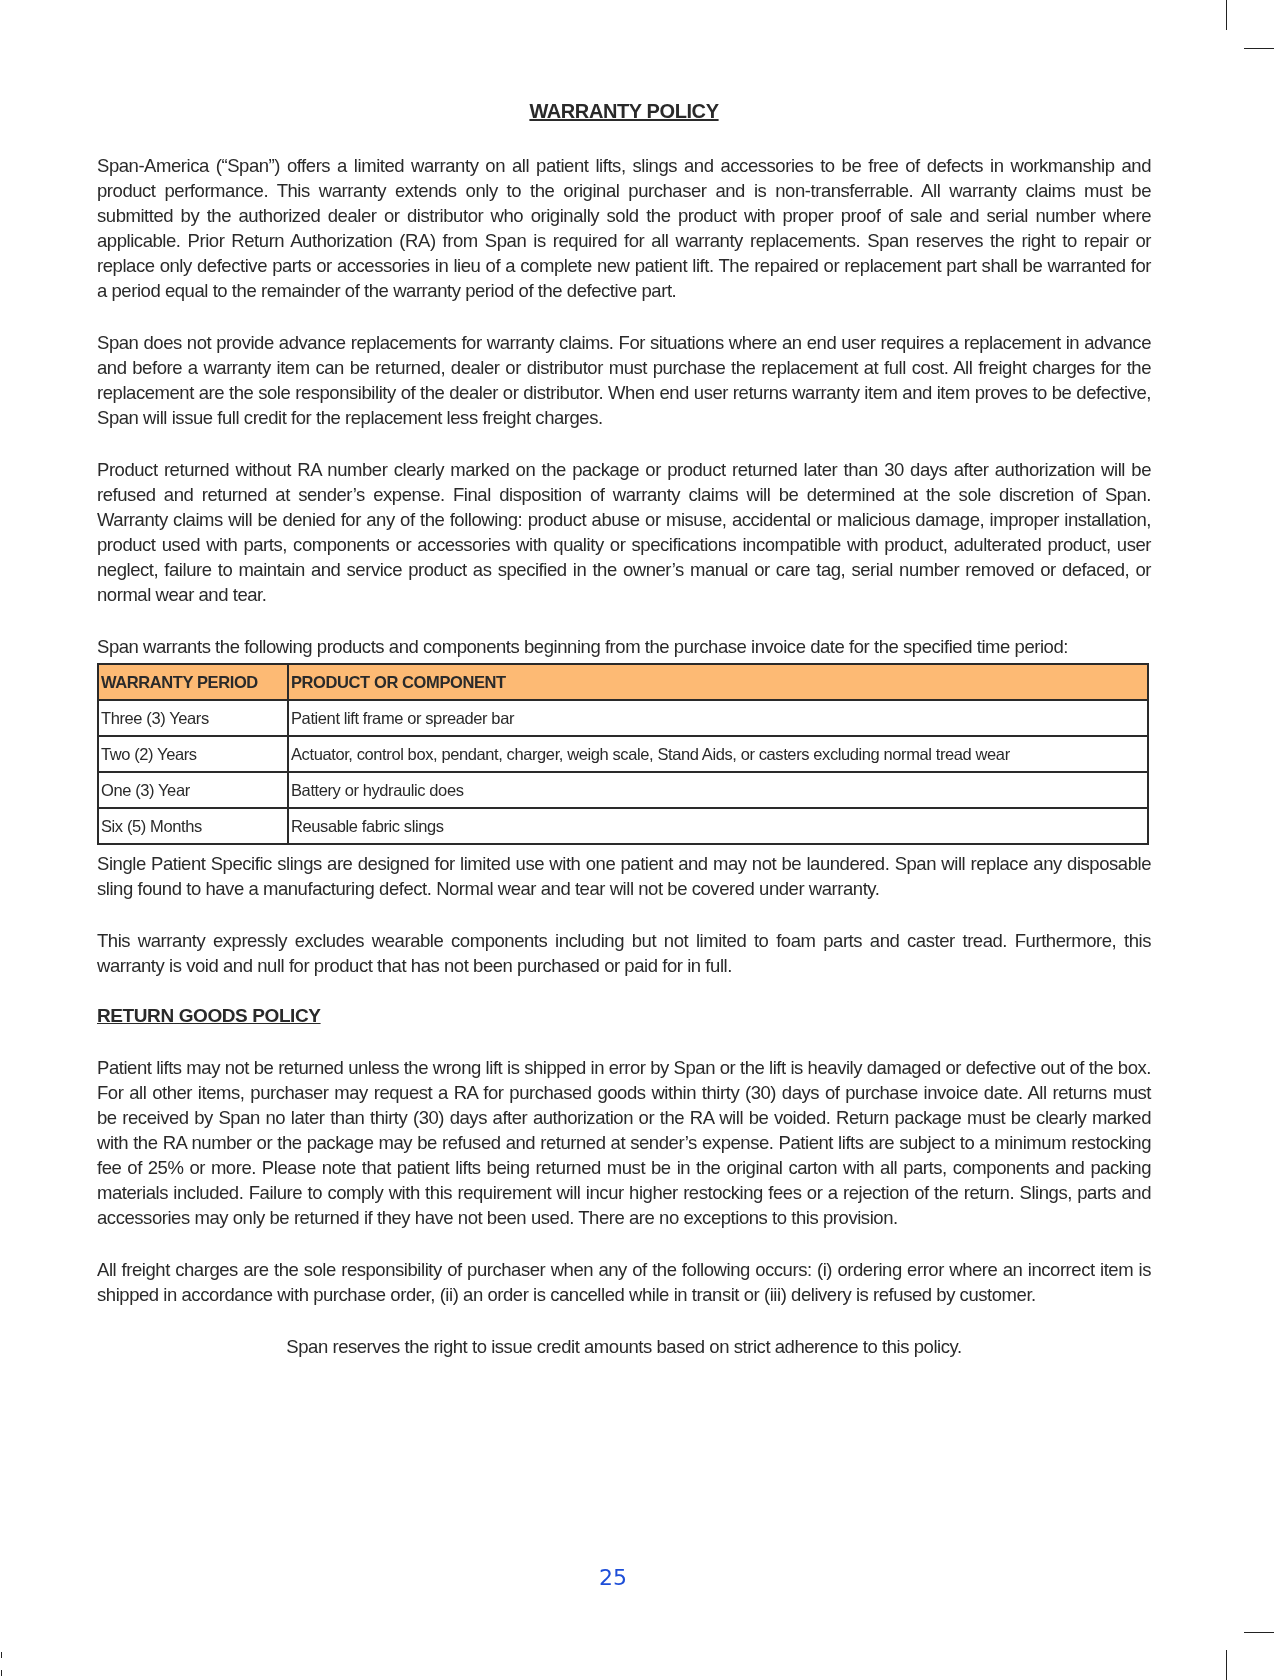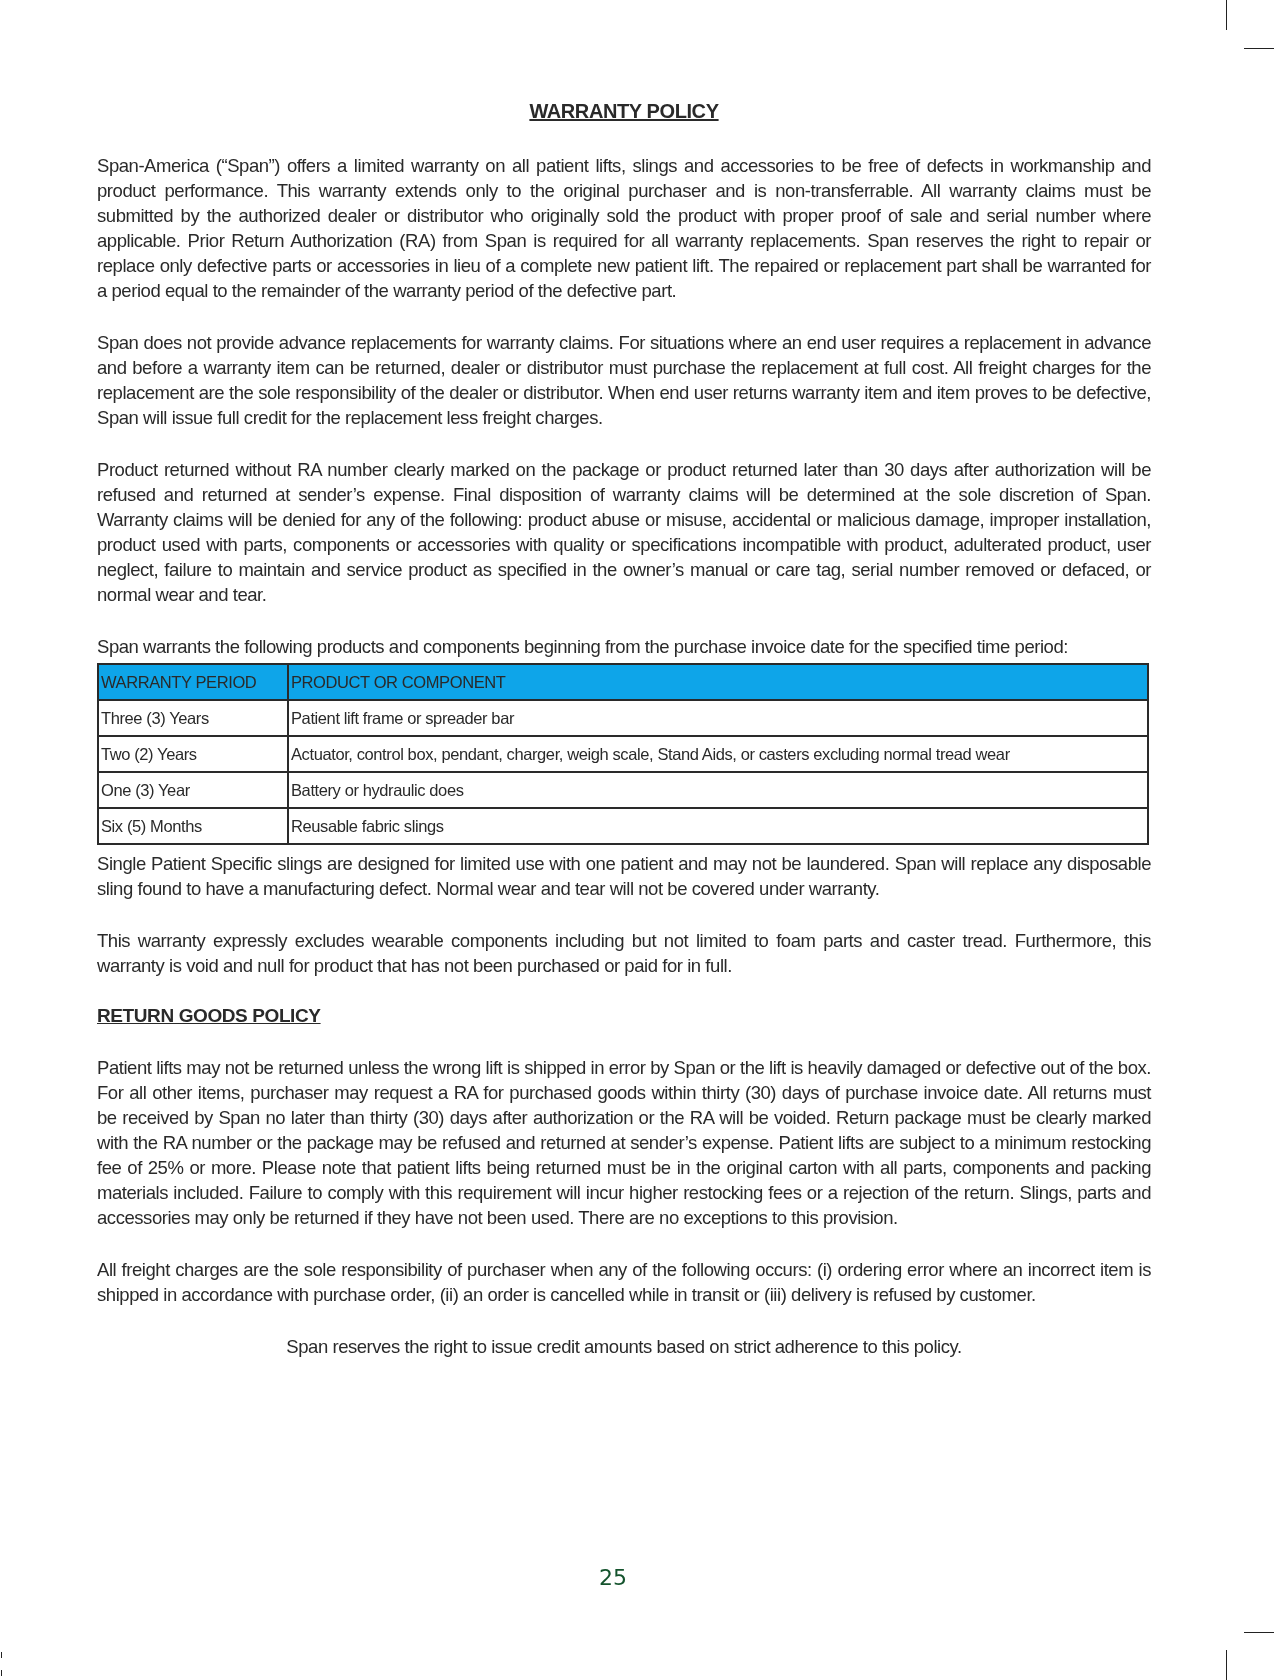--- a/index.html
+++ b/index.html
@@ -7,27 +7,27 @@
          font-family: "Liberation Sans", sans-serif; color: #2a2a2a; }
   .crop { position: absolute; background: #222; }
   .content { position: absolute; left: 87px; top: 100px; width: 1054px; margin-left: 10px; }
   .title { text-align: center; font-weight: bold; text-decoration: underline;
            font-size: 20px; letter-spacing: -0.4px; margin: 0 0 30px 0; }
   .para { font-size: 18.5px; line-height: 25px; text-align: justify;
           margin: 0 0 27px 0; letter-spacing: -0.45px; }
   .intro { margin-bottom: 4px; }
   table { border-collapse: collapse; width: 1052px; font-size: 16.5px; letter-spacing: -0.4px; }
   td, th { border: 2px solid #2a2a2a; height: 34px; padding: 0 2px; text-align: left; vertical-align: middle; }
-  th { background: #0ea5e9; font-weight: normal; }
+  th { background: #fdba74; font-weight: bold; }
   td.c1, th.c1 { width: 184px; }
   .after-table { margin-top: 6px; }
   .sub { font-weight: bold; text-decoration: underline; font-size: 19px;
          letter-spacing: -0.4px; margin: 0 0 28px 0; }
   .page-num { position: absolute; top: 1565px; left: 0; width: 1226px; text-align: center;
-              font-family: "DejaVu Sans", sans-serif; font-size: 22px; color: #14532d; }
+              font-family: "DejaVu Sans", sans-serif; font-size: 22px; color: #1d4ed8; }
 </style>
 </head>
 <body>
 
 <div class="crop" style="left:1226px; top:0; width:1px; height:30px;"></div>
 <div class="crop" style="left:1244px; top:48px; width:30px; height:1px;"></div>
 <div class="crop" style="left:1244px; top:1632px; width:30px; height:1px;"></div>
 <div class="crop" style="left:1226px; top:1650px; width:1px; height:30px;"></div>
 <div class="crop" style="left:1px; top:1652px; width:1px; height:6px;"></div>
 <div class="crop" style="left:1px; top:1670px; width:1px; height:6px;"></div>

